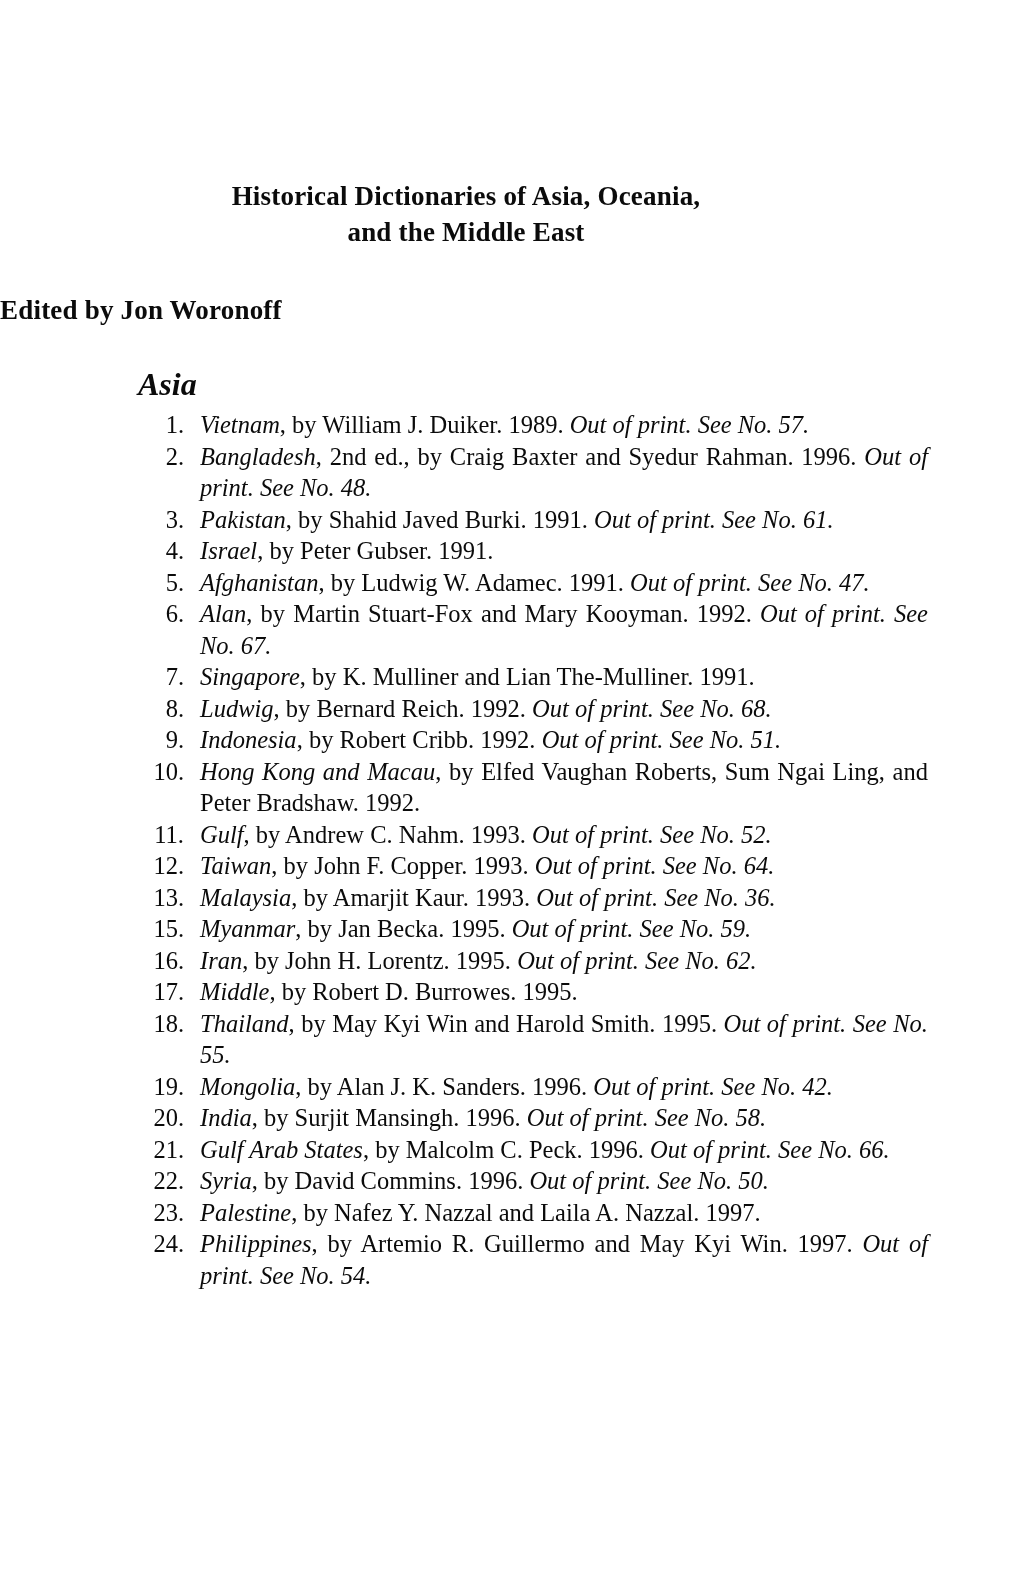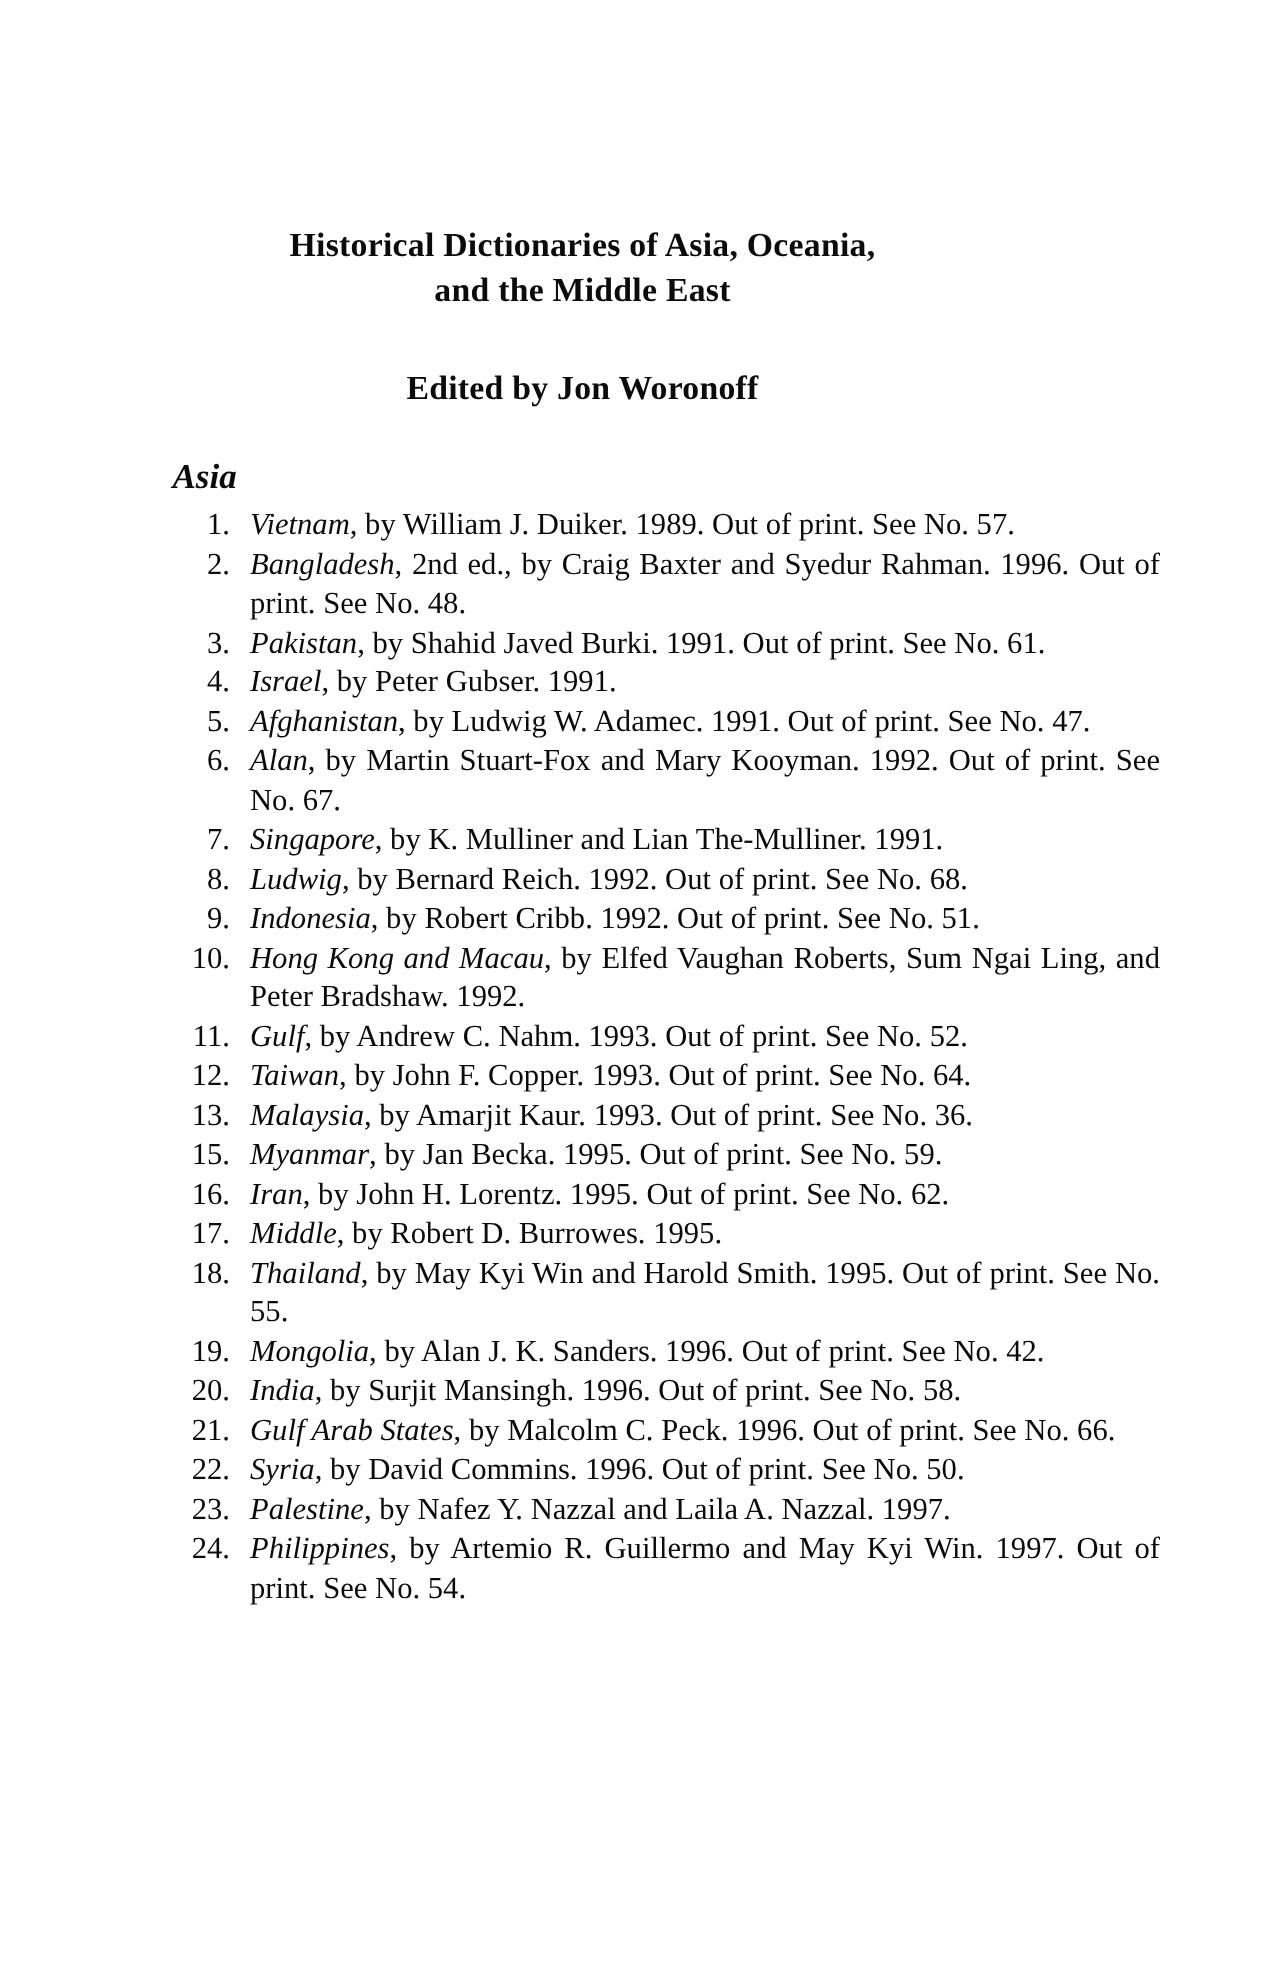--- a/index.html
+++ b/index.html
@@ -28,30 +28,30 @@
     text-align: center;
     margin-top: 178px;
   }
   .title-line {
     font-weight: bold;
     font-size: 27px;
     line-height: 36px;
     letter-spacing: 0.2px;
   }
   .editor-line {
-    text-align: center;
+    text-align: left;
     font-weight: bold;
     font-size: 27px;
     margin-top: 45px;
     letter-spacing: 0.2px;
   }
   .section-heading {
     font-style: italic;
     font-weight: bold;
-    font-size: 28px;
+    font-size: 32px;
     margin-top: 40px;
     margin-left: 138px;
   }
   ol.entries {
     list-style: none;
     margin: 6px 0 0 0;
     padding: 0;
     width: 790px;
     margin-left: 138px;
   }
@@ -68,20 +68,21 @@
     position: absolute;
     left: 0;
     width: 46px;
     text-align: right;
     font-style: normal;
   }
   .ttl {
     font-style: italic;
   }
   .oop {
+    font-style: italic;
     margin-top: 16px;
   }
   .plain {
     font-style: normal;
   }
 </style>
 </head>
 <body>
 
 <div class="page">

